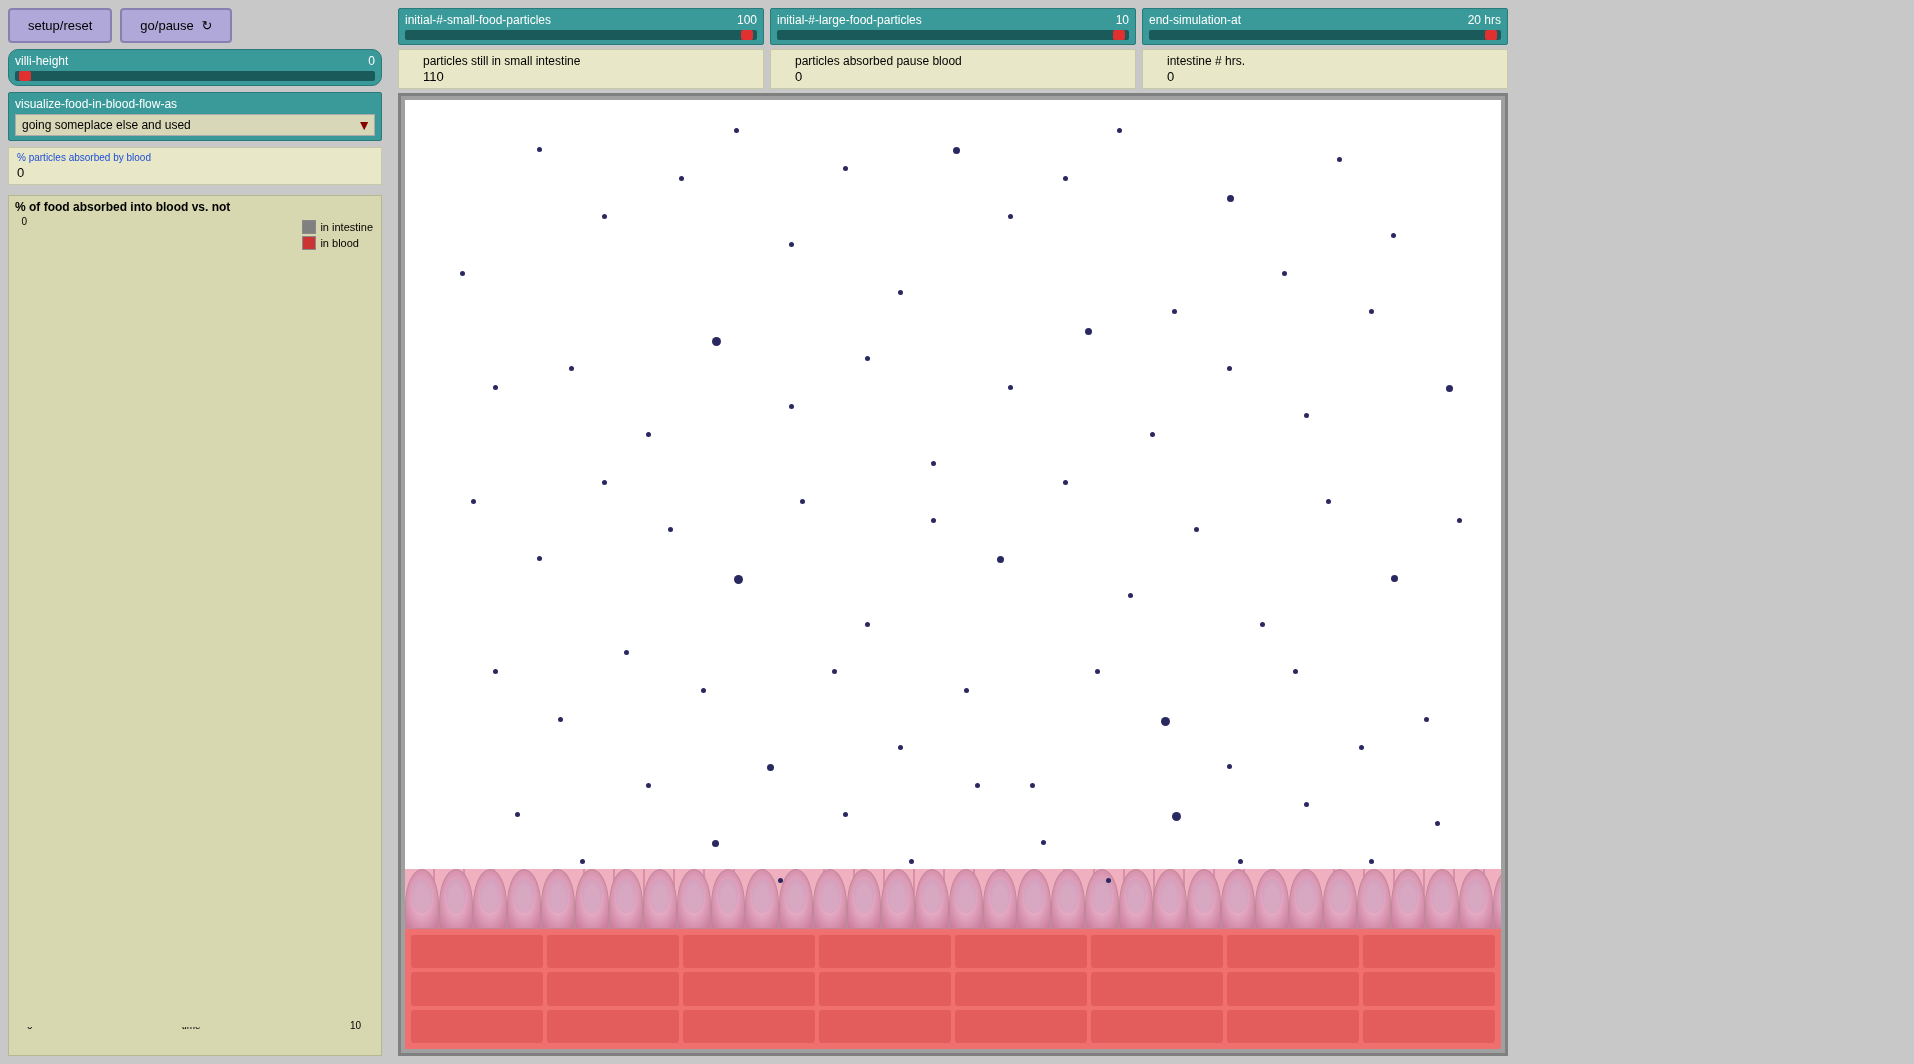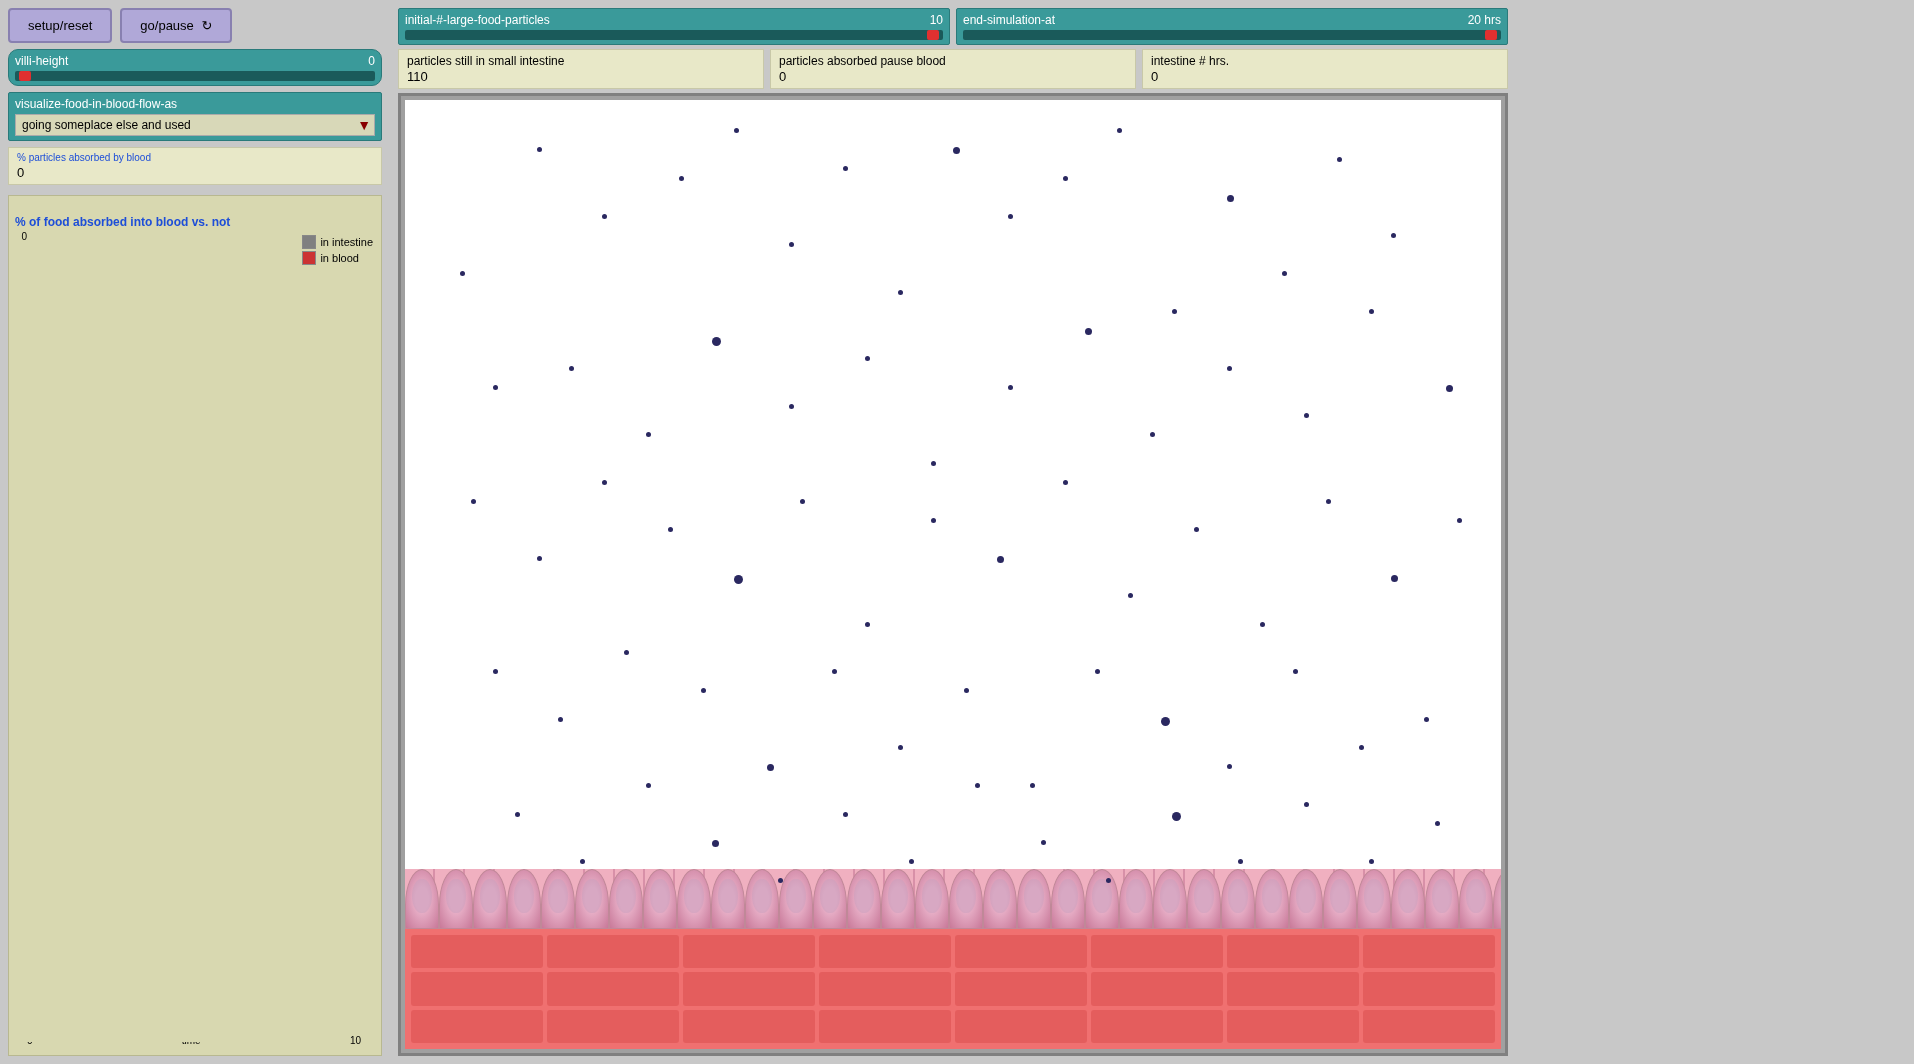--- a/index.html
+++ b/index.html
@@ -137,22 +137,22 @@
       background: #d8d8b0;
       border: 1px solid #b8b890;
       flex: 1;
       margin-top: 4px;
       position: relative;
       overflow: hidden;
     }
 
     .chart-title {
       font-size: 12px;
-      color: #1d4ed8;
-      padding: 19px 6px 2px;
+      color: #000000;
+      padding: 4px 6px 2px;
       font-weight: bold;
     }
 
     .chart-legend {
       position: absolute;
       top: 4px;
       right: 8px;
       display: flex;
       flex-direction: column;
       gap: 2px;
@@ -221,21 +221,21 @@
     .stats-row {
       display: flex;
       gap: 6px;
       padding: 0 8px 4px;
     }
 
     .stat-widget {
       flex: 1;
       background: #e8e8c8;
       border: 1px solid #c8c8a8;
-      padding: 4px 8px;
+      padding: 4px 24px;
     }
 
     .stat-widget-label {
       font-size: 12px;
       color: #000;
     }
 
     .stat-widget-value {
       font-size: 13px;
       color: #000;
@@ -406,20 +406,29 @@
 
           <rect x="0" y="0" width="100" height="100" fill="#d8d8b0"></rect>
         </svg>
       </div>
     </div>
   </div>
 
   <div class="right-area">
 
     <div class="top-controls">
+      <div class="slider-widget">
+        <div class="slider-widget-row">
+          <span>initial-#-small-food-particles</span>
+          <span>100</span>
+        </div>
+        <div class="slider-widget-track">
+          <div class="slider-widget-thumb" style="right:4px;"></div>
+        </div>
+      </div>
       <div class="slider-widget">
         <div class="slider-widget-row">
           <span>initial-#-large-food-particles</span>
           <span>10</span>
         </div>
         <div class="slider-widget-track">
           <div class="slider-widget-thumb" style="right:4px;"></div>
         </div>
       </div>
       <div class="slider-widget">

